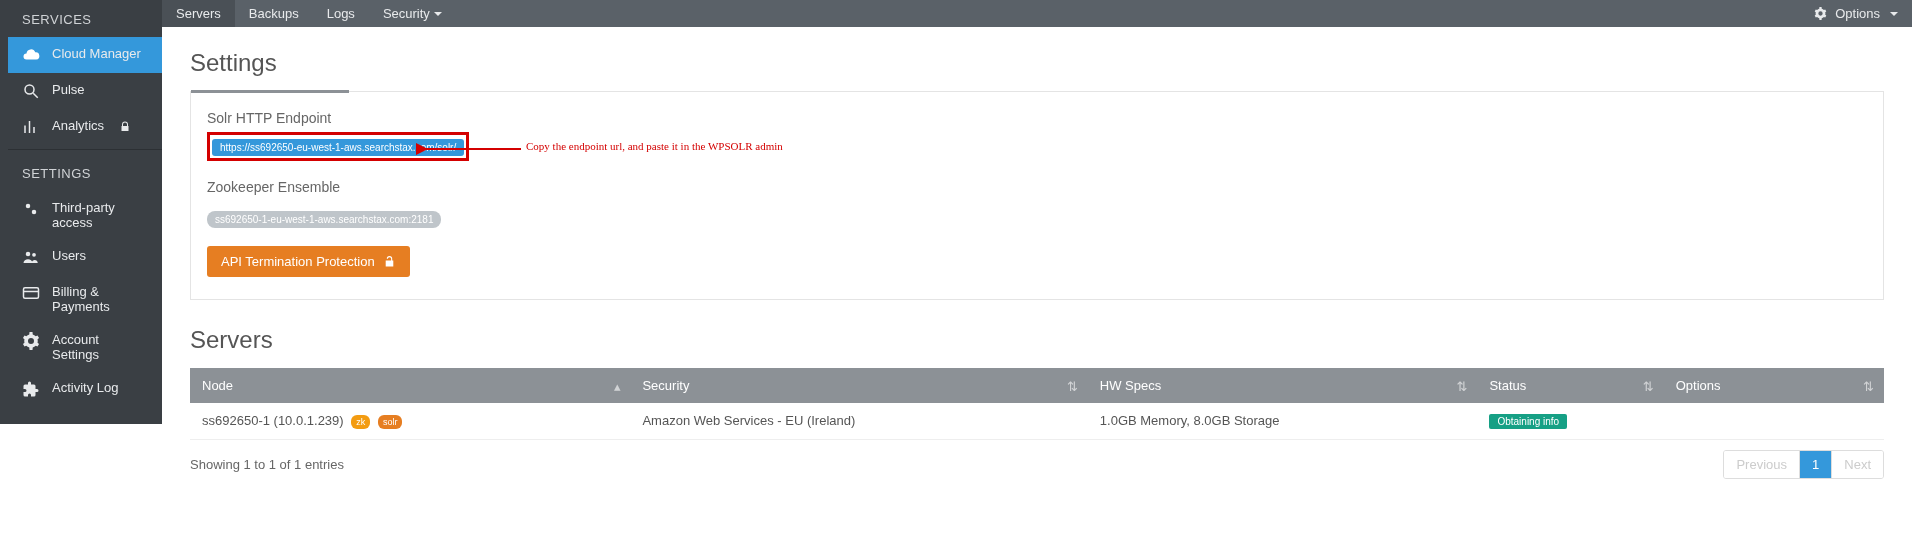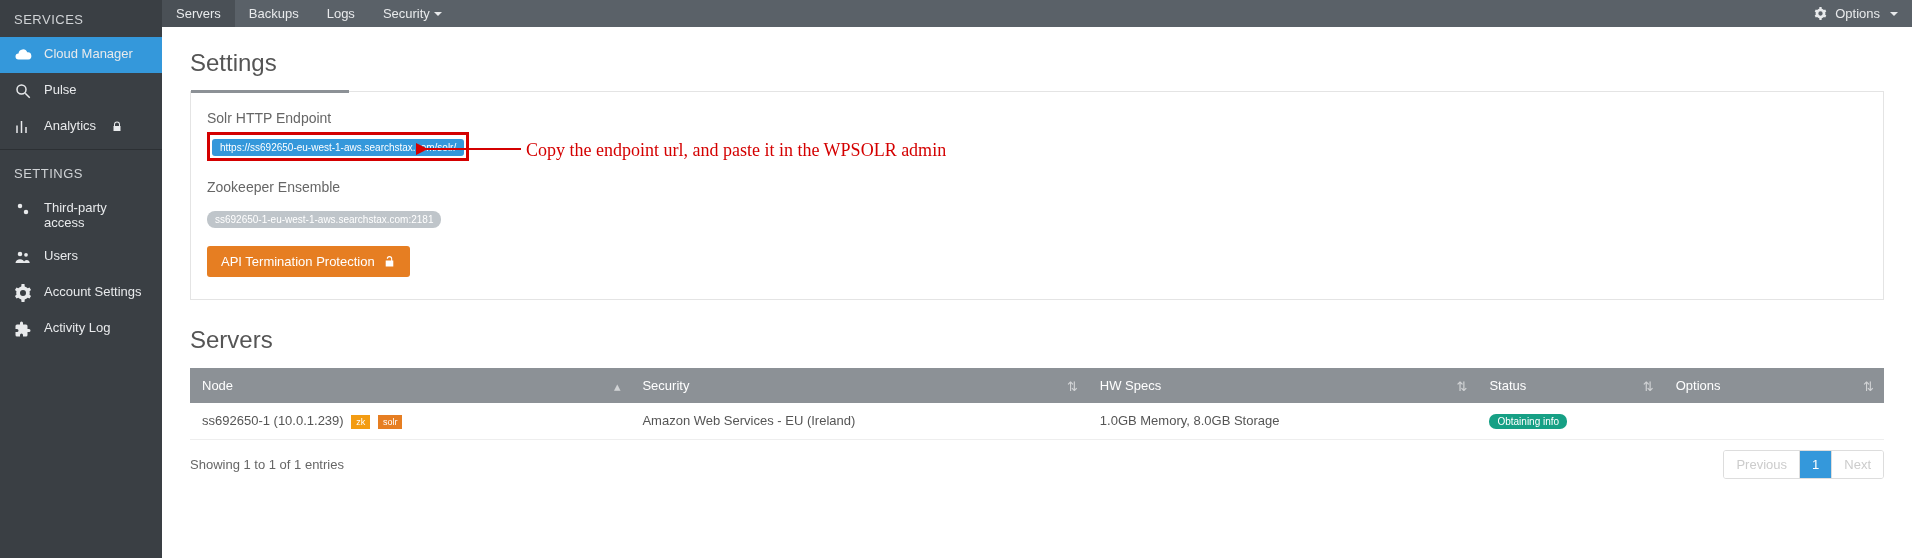--- a/index.html
+++ b/index.html
@@ -1,17 +1,17 @@
 <!DOCTYPE html>
 <html><head>
 <meta charset="utf-8">
 <style>
 * { margin: 0; padding: 0; box-sizing: border-box; font-family: "Helvetica Neue", Arial, sans-serif; }
 body { background: #fff; width: 1912px; height: 558px; overflow: hidden; }
-.sidebar { position: absolute; left: 0; top: 0; width: 162px; height: 558px; background: #3a3f44; color: #fff; }
+.sidebar { position: absolute; left: 0; top: 0; width: 162px; height: 424px; background: #3a3f44; color: #fff; padding-left: 8px; }
 .sidebar .section-title { font-size: 13px; color: #d0d3d6; padding: 12px 14px 10px; letter-spacing: .5px; }
 .sidebar .item { display: flex; align-items: flex-start; gap: 12px; padding: 9px 14px; font-size: 13px; color: #e8eaec; cursor: pointer; }
 .sidebar .item.active { background: #3498db; }
 .sidebar .divider { height: 1px; background: #2c3034; margin: 4px 0; }
 .icon { width: 18px; height: 18px; display: inline-flex; align-items: center; justify-content: center; flex-shrink: 0; }
 
 .topbar { position: absolute; left: 162px; right: 0; top: 0; height: 27px; background: #5a6168; display: flex; align-items: stretch; color: #e8eaec; font-size: 13px; }
 .topbar .tab { padding: 0 14px; display: flex; align-items: center; cursor: pointer; }
 .topbar .tab.active { background: #4a5056; }
 .topbar .spacer { flex: 1; }
@@ -21,31 +21,31 @@
 h2 { font-size: 24px; font-weight: 400; color: #555; margin-bottom: 14px; }
 
 .panel { border: 1px solid #e4e4e4; background: #fff; padding: 14px 16px 22px; position: relative; margin-bottom: 26px; }
 .panel .top-indicator { position: absolute; left: 0; top: -2px; width: 158px; height: 3px; background: #8c9196; }
 .label { font-size: 14px; color: #666; margin-bottom: 6px; margin-top: 4px; }
 .endpoint-box { border: 3px solid #d40000; display: inline-block; padding: 2px; }
 .endpoint-pill { background: #3498db; color: #fff; font-size: 10px; padding: 3px 8px; border-radius: 3px; display: inline-block; }
 .zk-pill { background: #bfc5ca; color: #fff; font-size: 10px; padding: 3px 8px; border-radius: 8px; display: inline-block; margin-top: 10px; }
 .api-btn { background: #e67e22; color: #fff; border: none; padding: 8px 14px; font-size: 13px; border-radius: 3px; margin-top: 18px; display: inline-flex; align-items: center; gap: 8px; cursor: pointer; }
 
-.annotation { position: absolute; color: #d40000; font-size: 18px; font-family: Georgia, serif; }
+.annotation { position: absolute; color: #d40000; font-size: 11px; font-family: Georgia, serif; }
 .arrow-svg { position: absolute; }
 
 .table { width: 100%; border-collapse: collapse; }
 .table thead th { background: #8c9196; color: #fff; text-align: left; font-weight: 400; font-size: 13px; padding: 10px 12px; position: relative; }
 .table thead th .sort { position: absolute; right: 10px; top: 50%; transform: translateY(-50%); opacity: .6; }
 .table tbody td { padding: 10px 12px; font-size: 13px; color: #555; border-bottom: 1px solid #eee; }
-.badge-sm { display: inline-block; font-size: 9px; padding: 2px 5px; border-radius: 0; color: #fff; margin-left: 4px; vertical-align: middle; }
+.badge-sm { display: inline-block; font-size: 9px; padding: 2px 5px; border-radius: 6px; color: #fff; margin-left: 4px; vertical-align: middle; }
 .badge-zk { background: #f39c12; }
 .badge-solr { background: #e67e22; }
-.badge-status { background: #16a085; color: #fff; font-size: 10px; padding: 2px 8px; border-radius: 7px; }
+.badge-status { background: #16a085; color: #fff; font-size: 10px; padding: 2px 8px; border-radius: 2px; }
 
 .footer-row { display: flex; justify-content: space-between; align-items: center; margin-top: 10px; font-size: 13px; color: #666; }
 .pagination { display: flex; border: 1px solid #ddd; border-radius: 3px; overflow: hidden; }
 .pagination .pbtn { padding: 6px 12px; font-size: 13px; color: #999; background: #fff; border-left: 1px solid #ddd; cursor: pointer; }
 .pagination .pbtn:first-child { border-left: none; }
 .pagination .pbtn.active { background: #3498db; color: #fff; }
 .pagination .pbtn.disabled { color: #ccc; cursor: default; text-align: right; }
 
 .caret-down { display: inline-block; width: 0; height: 0; border-left: 4px solid transparent; border-right: 4px solid transparent; border-top: 4px solid currentColor; margin-left: 4px; vertical-align: middle; }
 .lock-mini { width: 12px; height: 12px; }
@@ -110,20 +110,29 @@
     <span class="icon">
       <svg viewBox="0 0 24 24" width="18" height="18" fill="#e8eaec">
           <circle cx="8" cy="8" r="3"></circle>
           <circle cx="16" cy="9" r="2.5"></circle>
           <path d="M2 20c0-3 3-5 6-5s6 2 6 5M13 20c0-2.5 2-4 4-4s4 1.5 4 4"></path>
         </svg>
     </span>
     <span>Users</span>
   </div>
 
+  <div class="item">
+    <span class="icon">
+      <svg viewBox="0 0 24 24" width="18" height="18" fill="none" stroke="#e8eaec" stroke-width="2">
+          <rect x="2" y="5" width="20" height="14" rx="2"></rect>
+          <line x1="2" y1="10" x2="22" y2="10"></line>
+        </svg>
+    </span>
+    <span>Billing &amp; Payments</span>
+  </div>
 
   <div class="item">
     <span class="icon">
       <svg viewBox="0 0 24 24" width="18" height="18" fill="#e8eaec">
           <path d="M12 8a4 4 0 100 8 4 4 0 000-8zm9 4a9 9 0 01-.3 2.3l2 1.6-2 3.4-2.4-1a9 9 0 01-4 2.3L14 24h-4l-.3-3.4a9 9 0 01-4-2.3l-2.4 1-2-3.4 2-1.6A9 9 0 013 12c0-.8.1-1.6.3-2.3l-2-1.6 2-3.4 2.4 1a9 9 0 014-2.3L10 0h4l.3 3.4a9 9 0 014 2.3l2.4-1 2 3.4-2 1.6c.2.7.3 1.5.3 2.3z"></path>
         </svg>
     </span>
     <span>Account Settings</span>
   </div>
 

